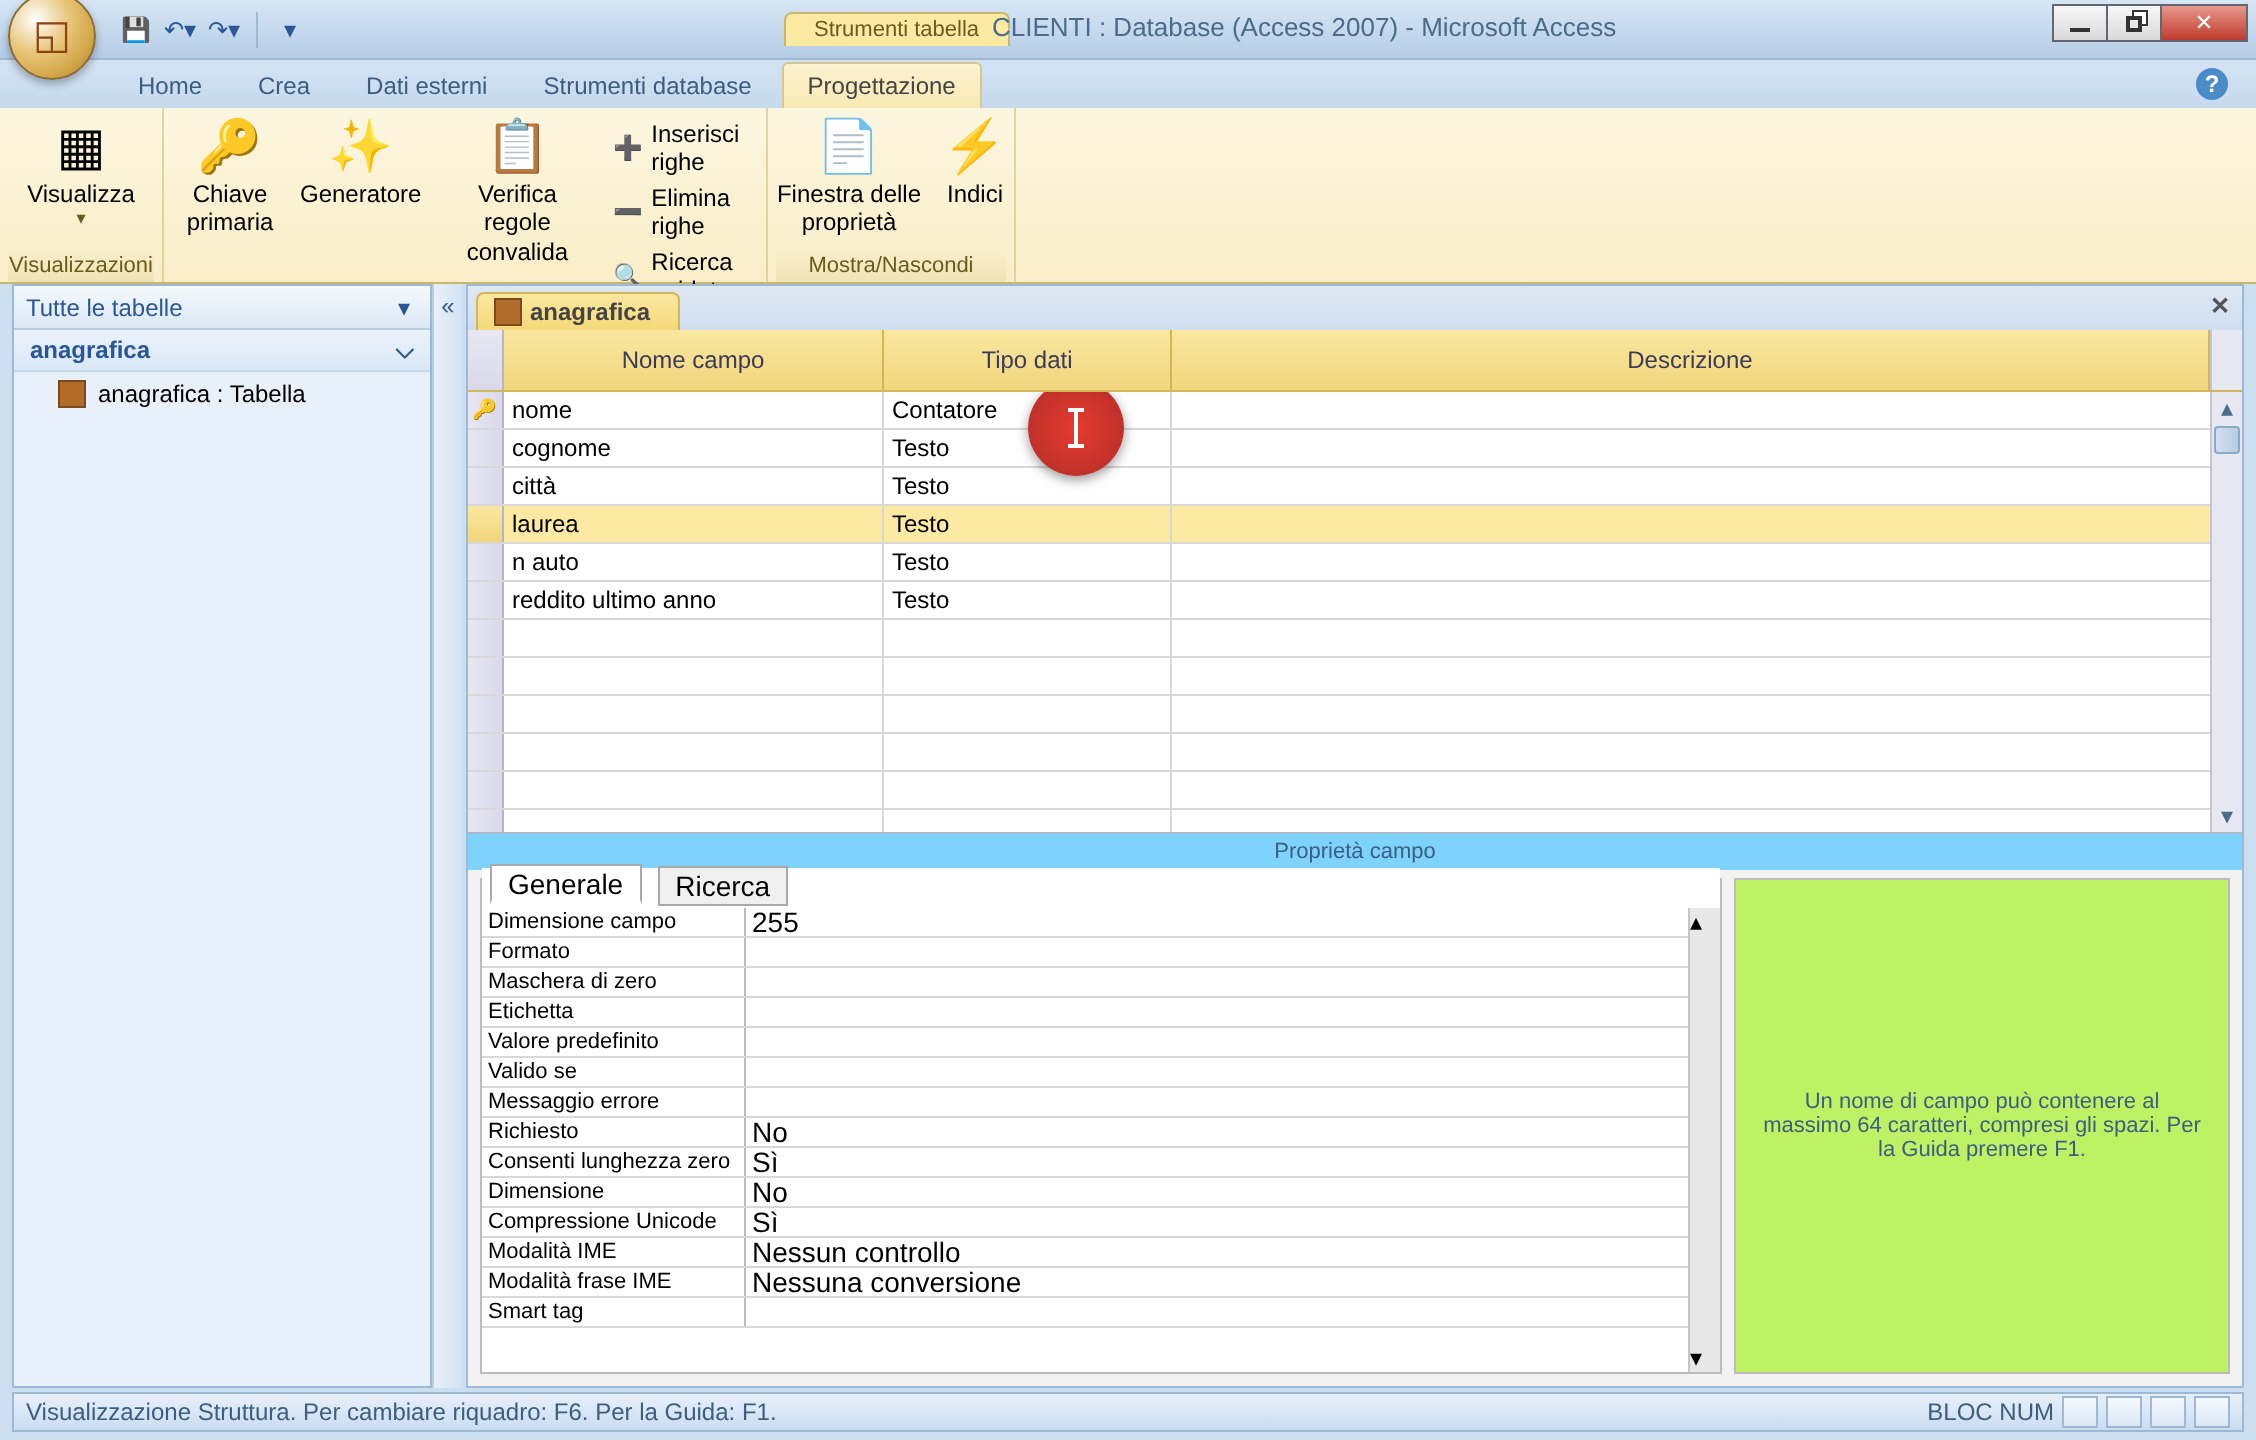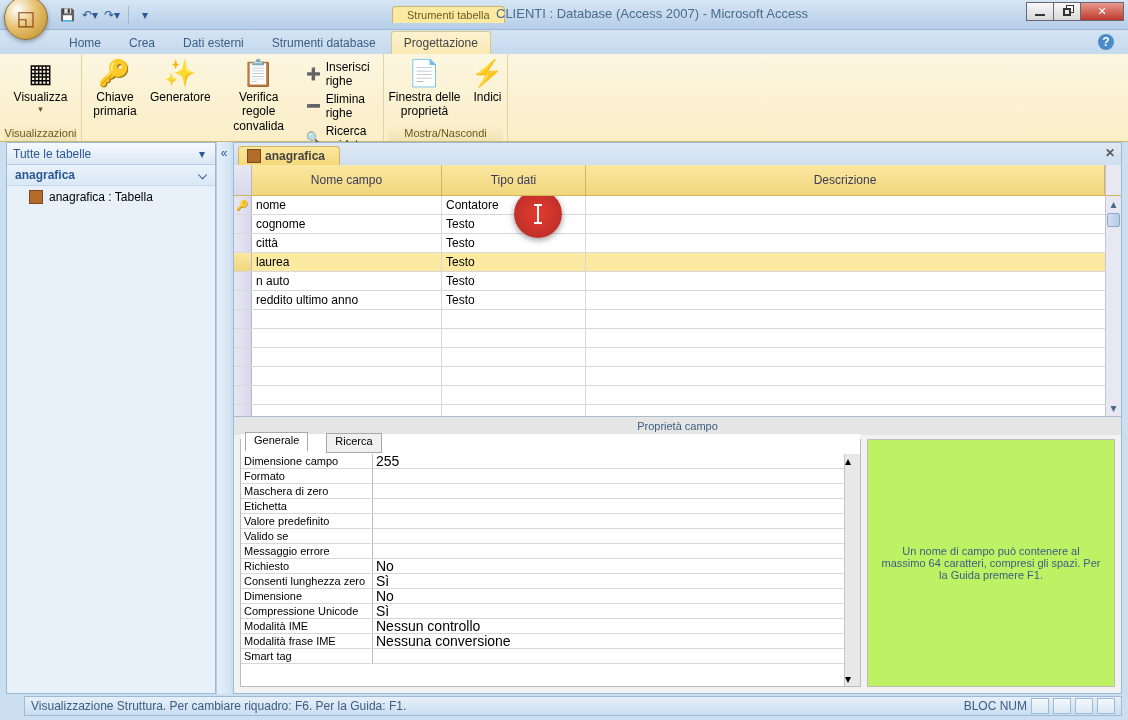--- a/index.html
+++ b/index.html
@@ -76,35 +76,35 @@
 .vscroll .thumb { background:linear-gradient(to right,#d3dff0,#b8cce4); border:1px solid #8aa8c8; margin:1px; border-radius:2px; }
 .vscroll .arrow { height:16px; display:flex; align-items:center; justify-content:center; color:#4a6b8a; cursor:pointer;}
 
 
 .cursor-spot { position:absolute; width:48px; height:48px; border-radius:50%; background:radial-gradient(circle,#e63c2e 0%,#c0302a 70%,#a02820 100%); box-shadow:0 2px 6px rgba(0,0,0,0.4); z-index:50; display:flex; align-items:center; justify-content:center; }
 .cursor-spot .ibeam { width:2px; height:20px; background:#fff; position:relative; }
 .cursor-spot .ibeam:before,.cursor-spot .ibeam:after { content:''; position:absolute; left:-3px; width:8px; height:2px; background:#fff; }
 .cursor-spot .ibeam:before { top:0; } .cursor-spot .ibeam:after { bottom:0; }
 
 
-.prop-title { text-align:center; color:#3b5e82; padding:3px; font-size:11px; background:#e5e5e5; }
+.prop-title { text-align:center; color:#3b5e82; padding:3px; font-size:11px; background:#7dd3fc; }
 .prop-area { flex:1; display:flex; padding:4px 6px 6px; gap:6px; background:#f2f2f2; }
 .prop-left { flex:1; display:flex; flex-direction:column; border:1px solid #bcbcbc; background:#fff; }
 .prop-tabs { display:flex; background:#fff; height:20px; padding-left:4px; margin-top:-6px; }
-.ptab { border:1px solid #a9a9a9; border-bottom:2px solid #fff; background:#fff; padding:1px 8px; margin-right:18px; font-size:11px; position:relative; top:-2px; cursor:pointer; }
+.ptab { border:1px solid #a9a9a9; border-bottom:2px solid #fff; background:#fff; padding:1px 8px; margin-right:8px; font-size:14px; position:relative; top:-2px; cursor:pointer; }
 .ptab.inactive { background:#f0f0f0; border-bottom:1px solid #a9a9a9; top:-1px; }
 .prop-grid { flex:1; overflow:hidden; position:relative; }
 .prow { display:flex; height:15px; border-bottom:1px solid #d8d8d8; }
 .prow .plabel { width:132px; padding:0 3px; border-right:1px solid #bcbcbc; font-size:11px; display:flex; align-items:center; }
 .prow .pval { flex:1; padding:0 3px; font-size:14px; display:flex; align-items:center; }
 .prop-scroll { position:absolute; right:0; top:0; bottom:0; width:16px; background:#e8e8e8; border-left:1px solid #c5c5c5; }
 .prop-help { width:248px; border:1px solid #bcbcbc; background:#bef264; display:flex; align-items:center; justify-content:center; padding:12px; text-align:center; color:#3b5e82; font-size:11px; }
 
 
-.statusbar { position:absolute; left:24px; right:6px; bottom:4px; height:20px; background:linear-gradient(#e8f0f9,#c9ddf1); border:1px solid #9db9d5; display:flex; align-items:center; padding:0 6px; color:#3b5e82; font-size:11px; }
+.statusbar { position:absolute; left:6px; right:6px; bottom:4px; height:20px; background:linear-gradient(#e8f0f9,#c9ddf1); border:1px solid #9db9d5; display:flex; align-items:center; padding:0 6px; color:#3b5e82; font-size:11px; }
 .status-right { margin-left:auto; display:flex; align-items:center; gap:4px; }
 .sb-btn { width:18px; height:16px; border:1px solid #9db9d5; background:linear-gradient(#f5f9fd,#dbe8f5); cursor:pointer; }
 </style>
 </head>
 <body>
 
 <div class="titlebar">
   <div class="office-btn">
       <span>◱</span>
     </div>

